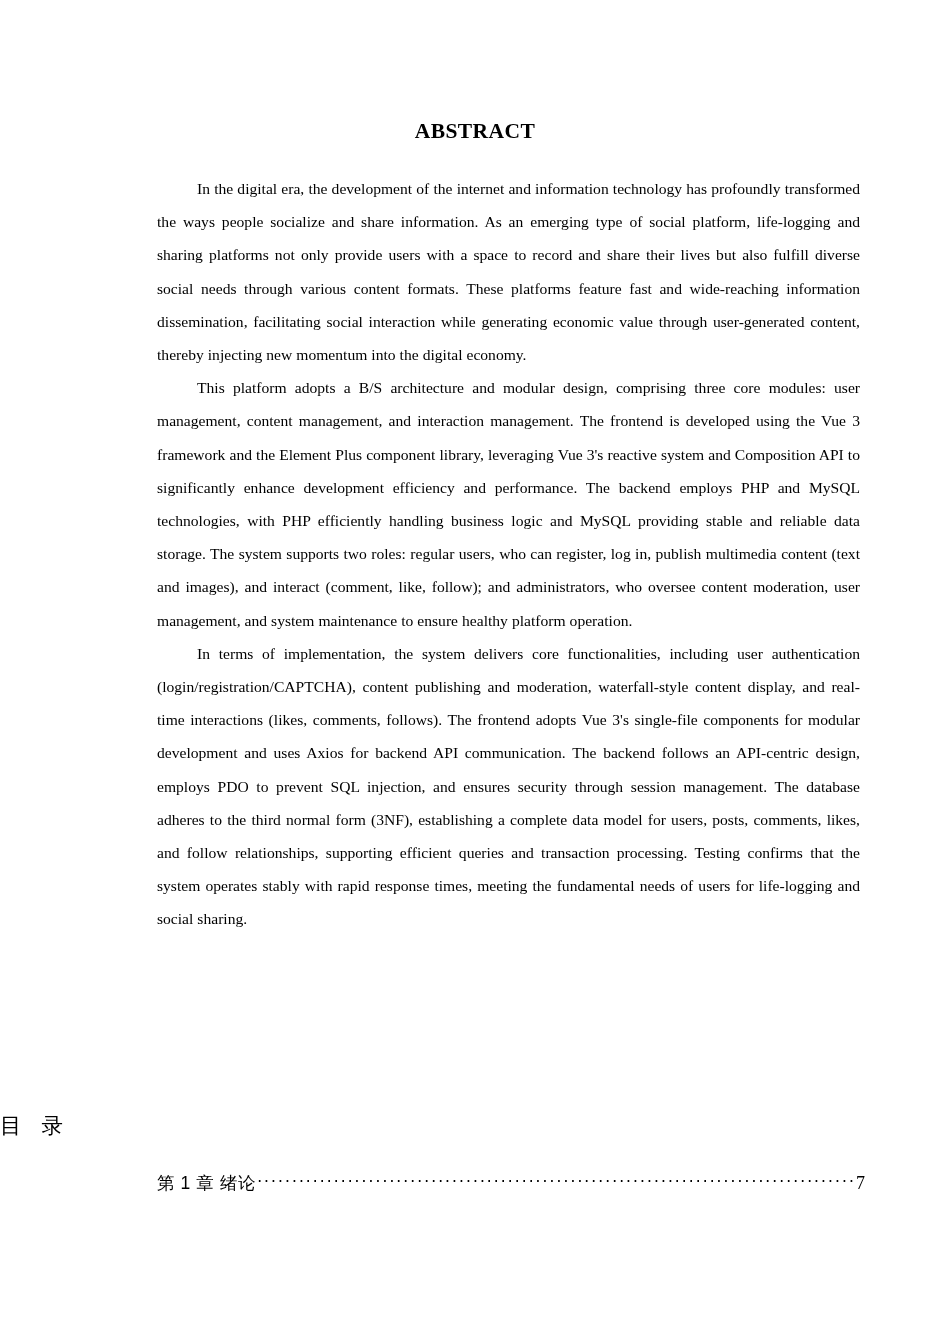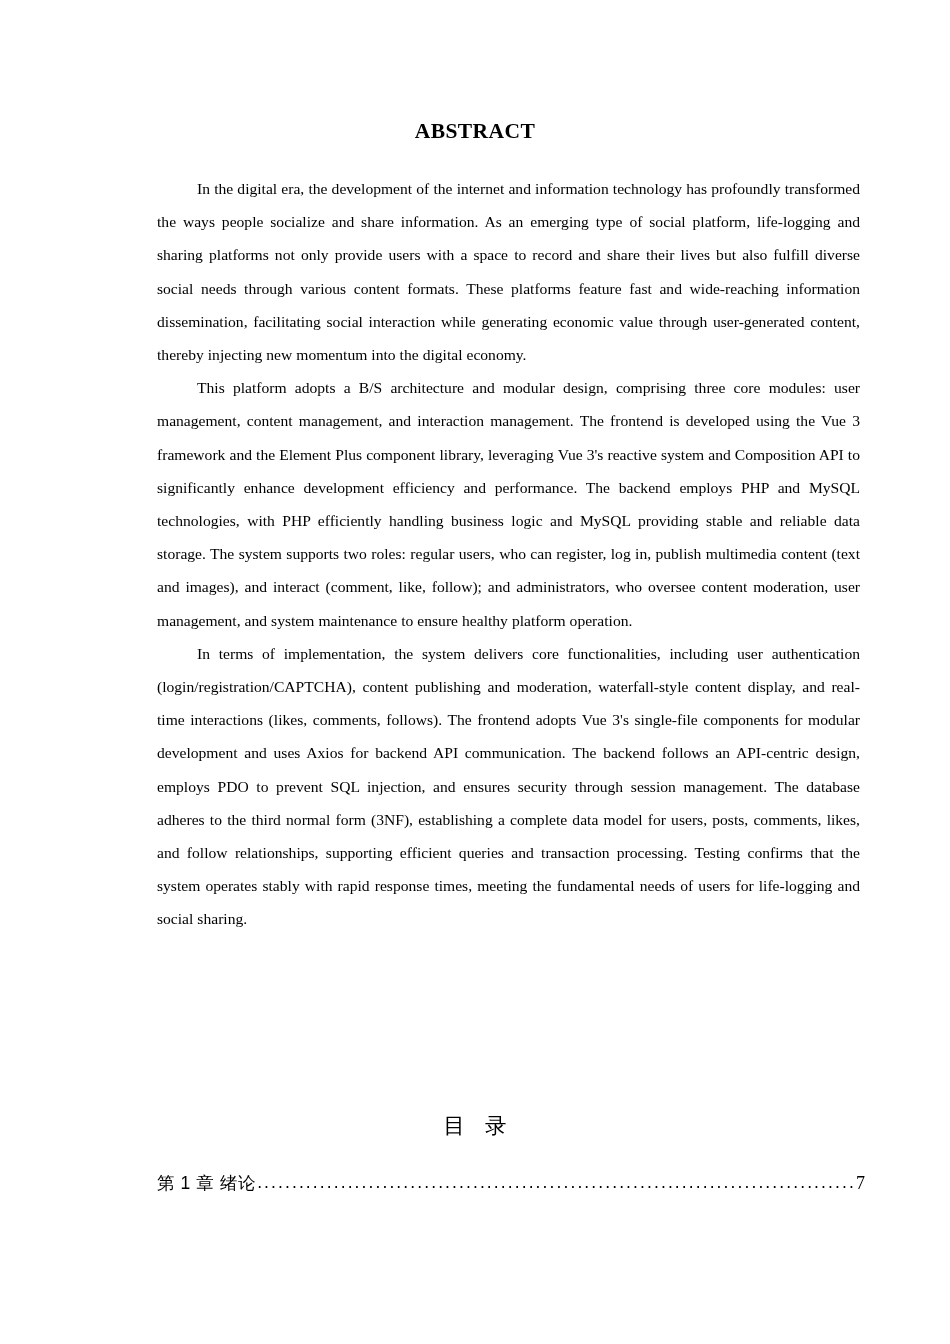--- a/index.html
+++ b/index.html
@@ -66,41 +66,40 @@
   .keywords .kw-label {
     font-weight: bold;
   }
 
   
   .toc-heading {
     position: absolute;
     left: 0;
     top: 1110px;
     width: 950px;
-    text-align: center;
     font-size: 21.5px;
     font-weight: normal;
     font-family: "Liberation Sans", "DejaVu Sans", sans-serif;
     line-height: 32px;
   }
   .toc-heading .gap {
     display: inline-block;
     width: 20px;
   }
 
   .toc-list {
     position: absolute;
     left: 157px;
     top: 1168px;
     width: 708px;
   }
 
   .toc-entry {
     display: flex;
-    align-items: flex-end;
+    align-items: center;
     font-size: 17.5px;
     line-height: 30px;
     font-family: "Liberation Sans", "DejaVu Sans", sans-serif;
     white-space: nowrap;
   }
   .toc-entry .toc-title {
     flex: 0 0 auto;
     letter-spacing: 0.6px;
   }
   .toc-entry .toc-leader {

